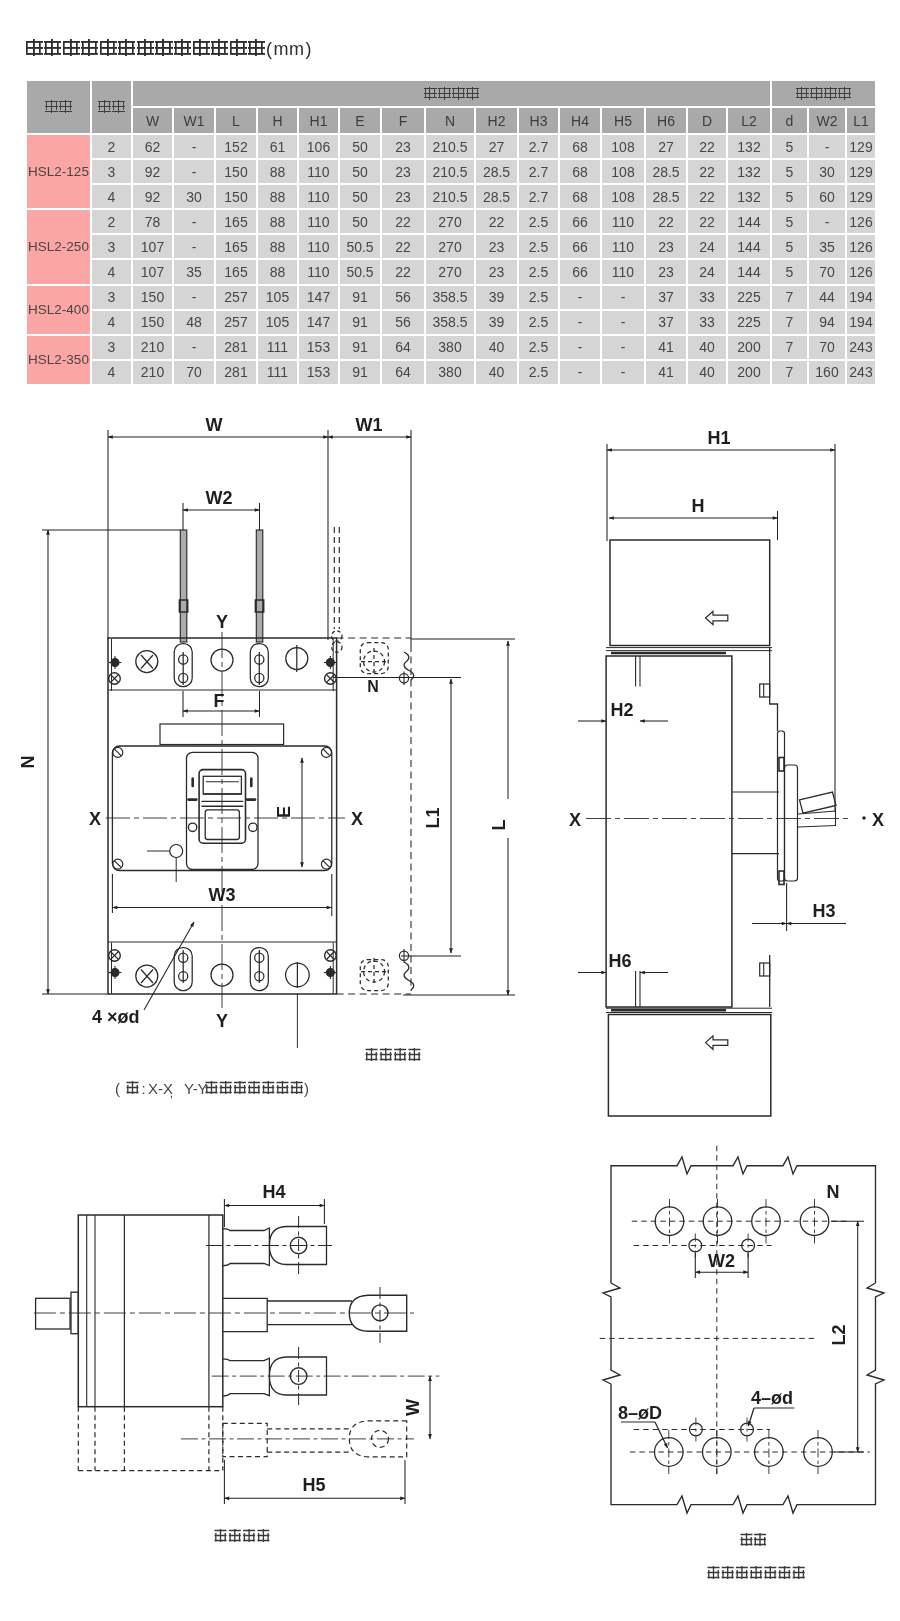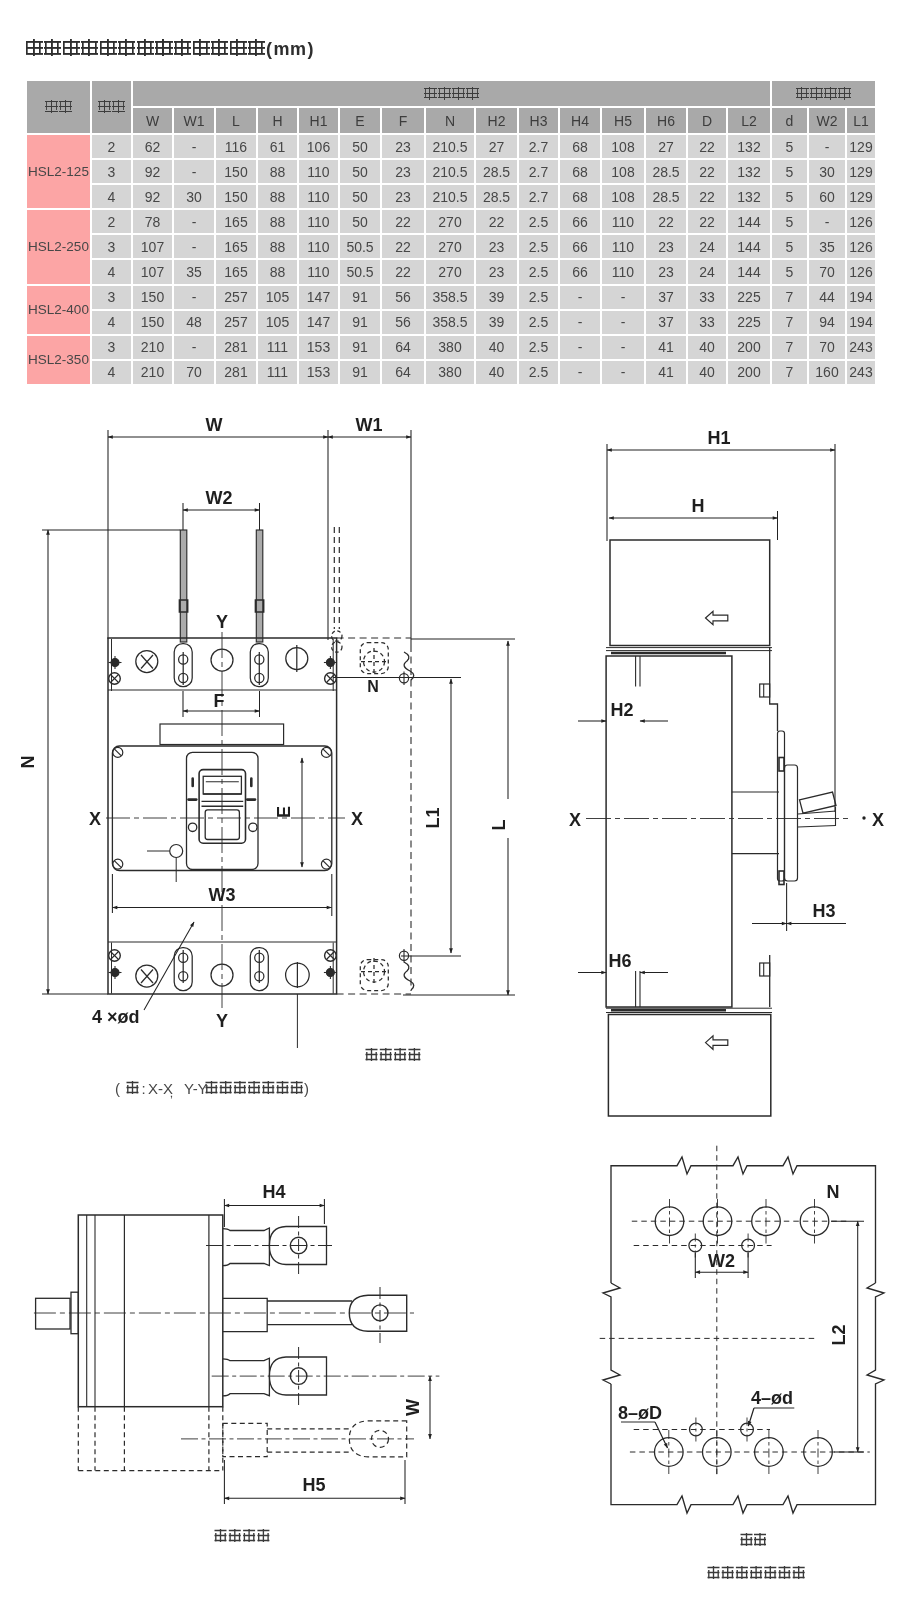--- a/index.html
+++ b/index.html
@@ -25,21 +25,21 @@
 #dimtable td.model{background:#fca5a5;white-space:nowrap;font-size:13.5px;}
 #dimtable tr{height:25.1px;}
 #dimtable tr.hr1,#dimtable tr.hr2{height:27px;}
 svg text{font-family:"Liberation Sans",sans-serif;}
 .lbl{font-size:18px;font-weight:bold;fill:#1f1f1f;}
 .lbs{font-size:16px;font-weight:bold;fill:#1f1f1f;}
 </style>
 </head>
 <body>
 
-<div id="title"><i class="cb"></i><i class="cb"></i><i class="cb"></i><i class="cb"></i><i class="cb"></i><i class="cb"></i><i class="cb"></i><i class="cb"></i><i class="cb"></i><i class="cb"></i><i class="cb"></i><i class="cb"></i><i class="cb"></i><span style="font-weight:bold">(<span style="letter-spacing:0.5px;padding:0 1px">mm</span>)</span></div>
+<div id="title"><i class="cb"></i><i class="cb"></i><i class="cb"></i><i class="cb"></i><i class="cb"></i><i class="cb"></i><i class="cb"></i><i class="cb"></i><i class="cb"></i><i class="cb"></i><i class="cb"></i><i class="cb"></i><i class="cb"></i><span style="font-weight:normal">(<span style="letter-spacing:0.5px;padding:0 1px">mm</span>)</span></div>
 
 <table id="dimtable">
 <colgroup>
       <col style="width:65px">
       <col style="width:41px">
       <col style="width:41px">
       <col style="width:42px">
       <col style="width:42px">
       <col style="width:41px">
       <col style="width:41px">
@@ -85,21 +85,21 @@
         <th>d</th>
         <th>W2</th>
         <th>L1</th>
       </tr>
 
 <tr>
         <td class="model" rowspan="3">HSL2-125</td>
         <td>2</td>
         <td>62</td>
         <td>-</td>
-        <td>116</td>
+        <td>152</td>
         <td>61</td>
         <td>106</td>
         <td>50</td>
         <td>23</td>
         <td>210.5</td>
         <td>27</td>
         <td>2.7</td>
         <td>68</td>
         <td>108</td>
         <td>27</td>

